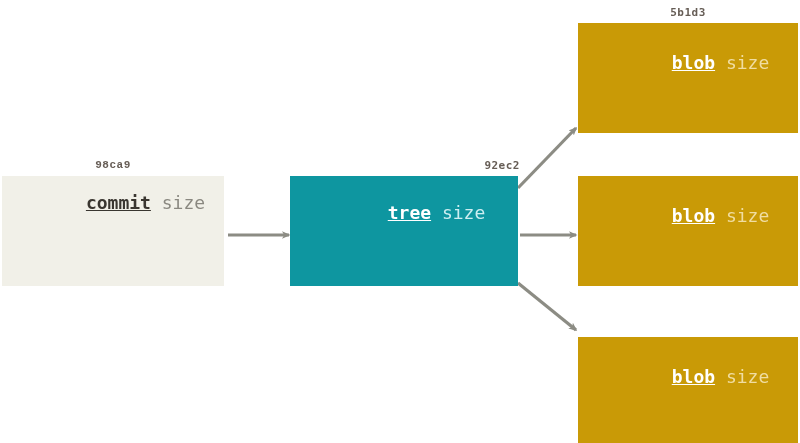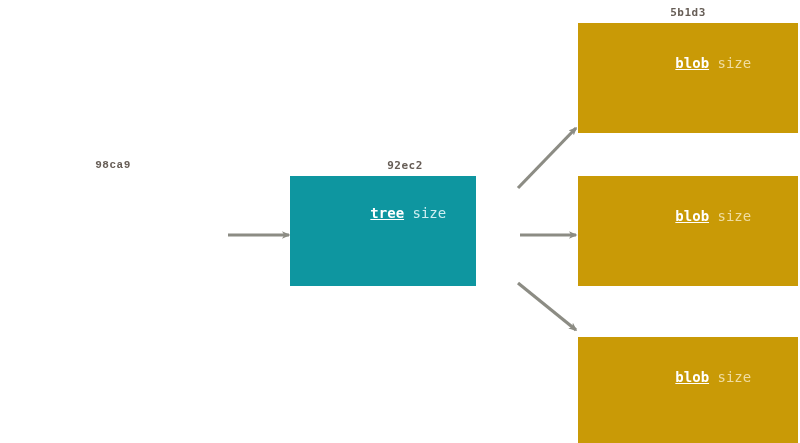--- a/index.html
+++ b/index.html
@@ -36,21 +36,21 @@
     box-sizing: border-box;
     overflow: hidden;
   }
   .node.commit  { background: #f1f0e8; }
   .node.tree    { background: #0e96a0; }
   .node.blob    { background: #c99a06; }
 
   
   .node-header {
     text-align: center;
-    font-size: 14px;
+    font-size: 18px;
     line-height: 18px;
     white-space: pre;
   }
   .node-header .type {
     font-weight: bold;
     text-decoration: underline;
   }
   .node-header .sizeword {
     font-weight: normal;
   }
@@ -115,24 +115,37 @@
 
     <line x1="518" y1="188" x2="576" y2="128" stroke="#8c8c84" stroke-width="3.2" marker-end="url(#ah)"></line>
 
     <line x1="520" y1="235" x2="576" y2="235" stroke="#8c8c84" stroke-width="3.2" marker-end="url(#ah)"></line>
 
     <line x1="518" y1="283" x2="576" y2="330" stroke="#8c8c84" stroke-width="3.2" marker-end="url(#ah)"></line>
   </svg>
 
   <div class="hash-label" style="left:2px; top:159px; width:222px;font-family:Liberation Mono, monospace;">98ca9</div>
 
+  <div class="node commit" style="left:2px; top:176px; width:222px; height:110px;">
+    <div class="node-header">
+      <span class="type">commit</span><span class="sizeword"> </span><span class="sizeword">size</span>
+    </div>
+    <div class="kv">
+      <span class="kv-row">
+        
+      </span>
+      
+      
+    </div>
 
-  <div class="hash-label" style="left:290px; top:159px; width:230px;">92ec2</div>
+  </div>
 
-  <div class="node tree" style="left:290px; top:176px; width:186px; height:110px;">
+  <div class="hash-label" style="left:290px; top:159px; width:230px;text-align:right;">92ec2</div>
+
+  <div class="node tree" style="left:290px; top:176px; width:228px; height:110px;">
     <div class="node-header" style="margin-top:10px;">
       <span class="type">tree</span><span class="sizeword"> </span><span class="sizeword">size</span>
     </div>
     <div class="tree-body">
       <span class="tree-row">
         
       </span>
       
       
     </div>

